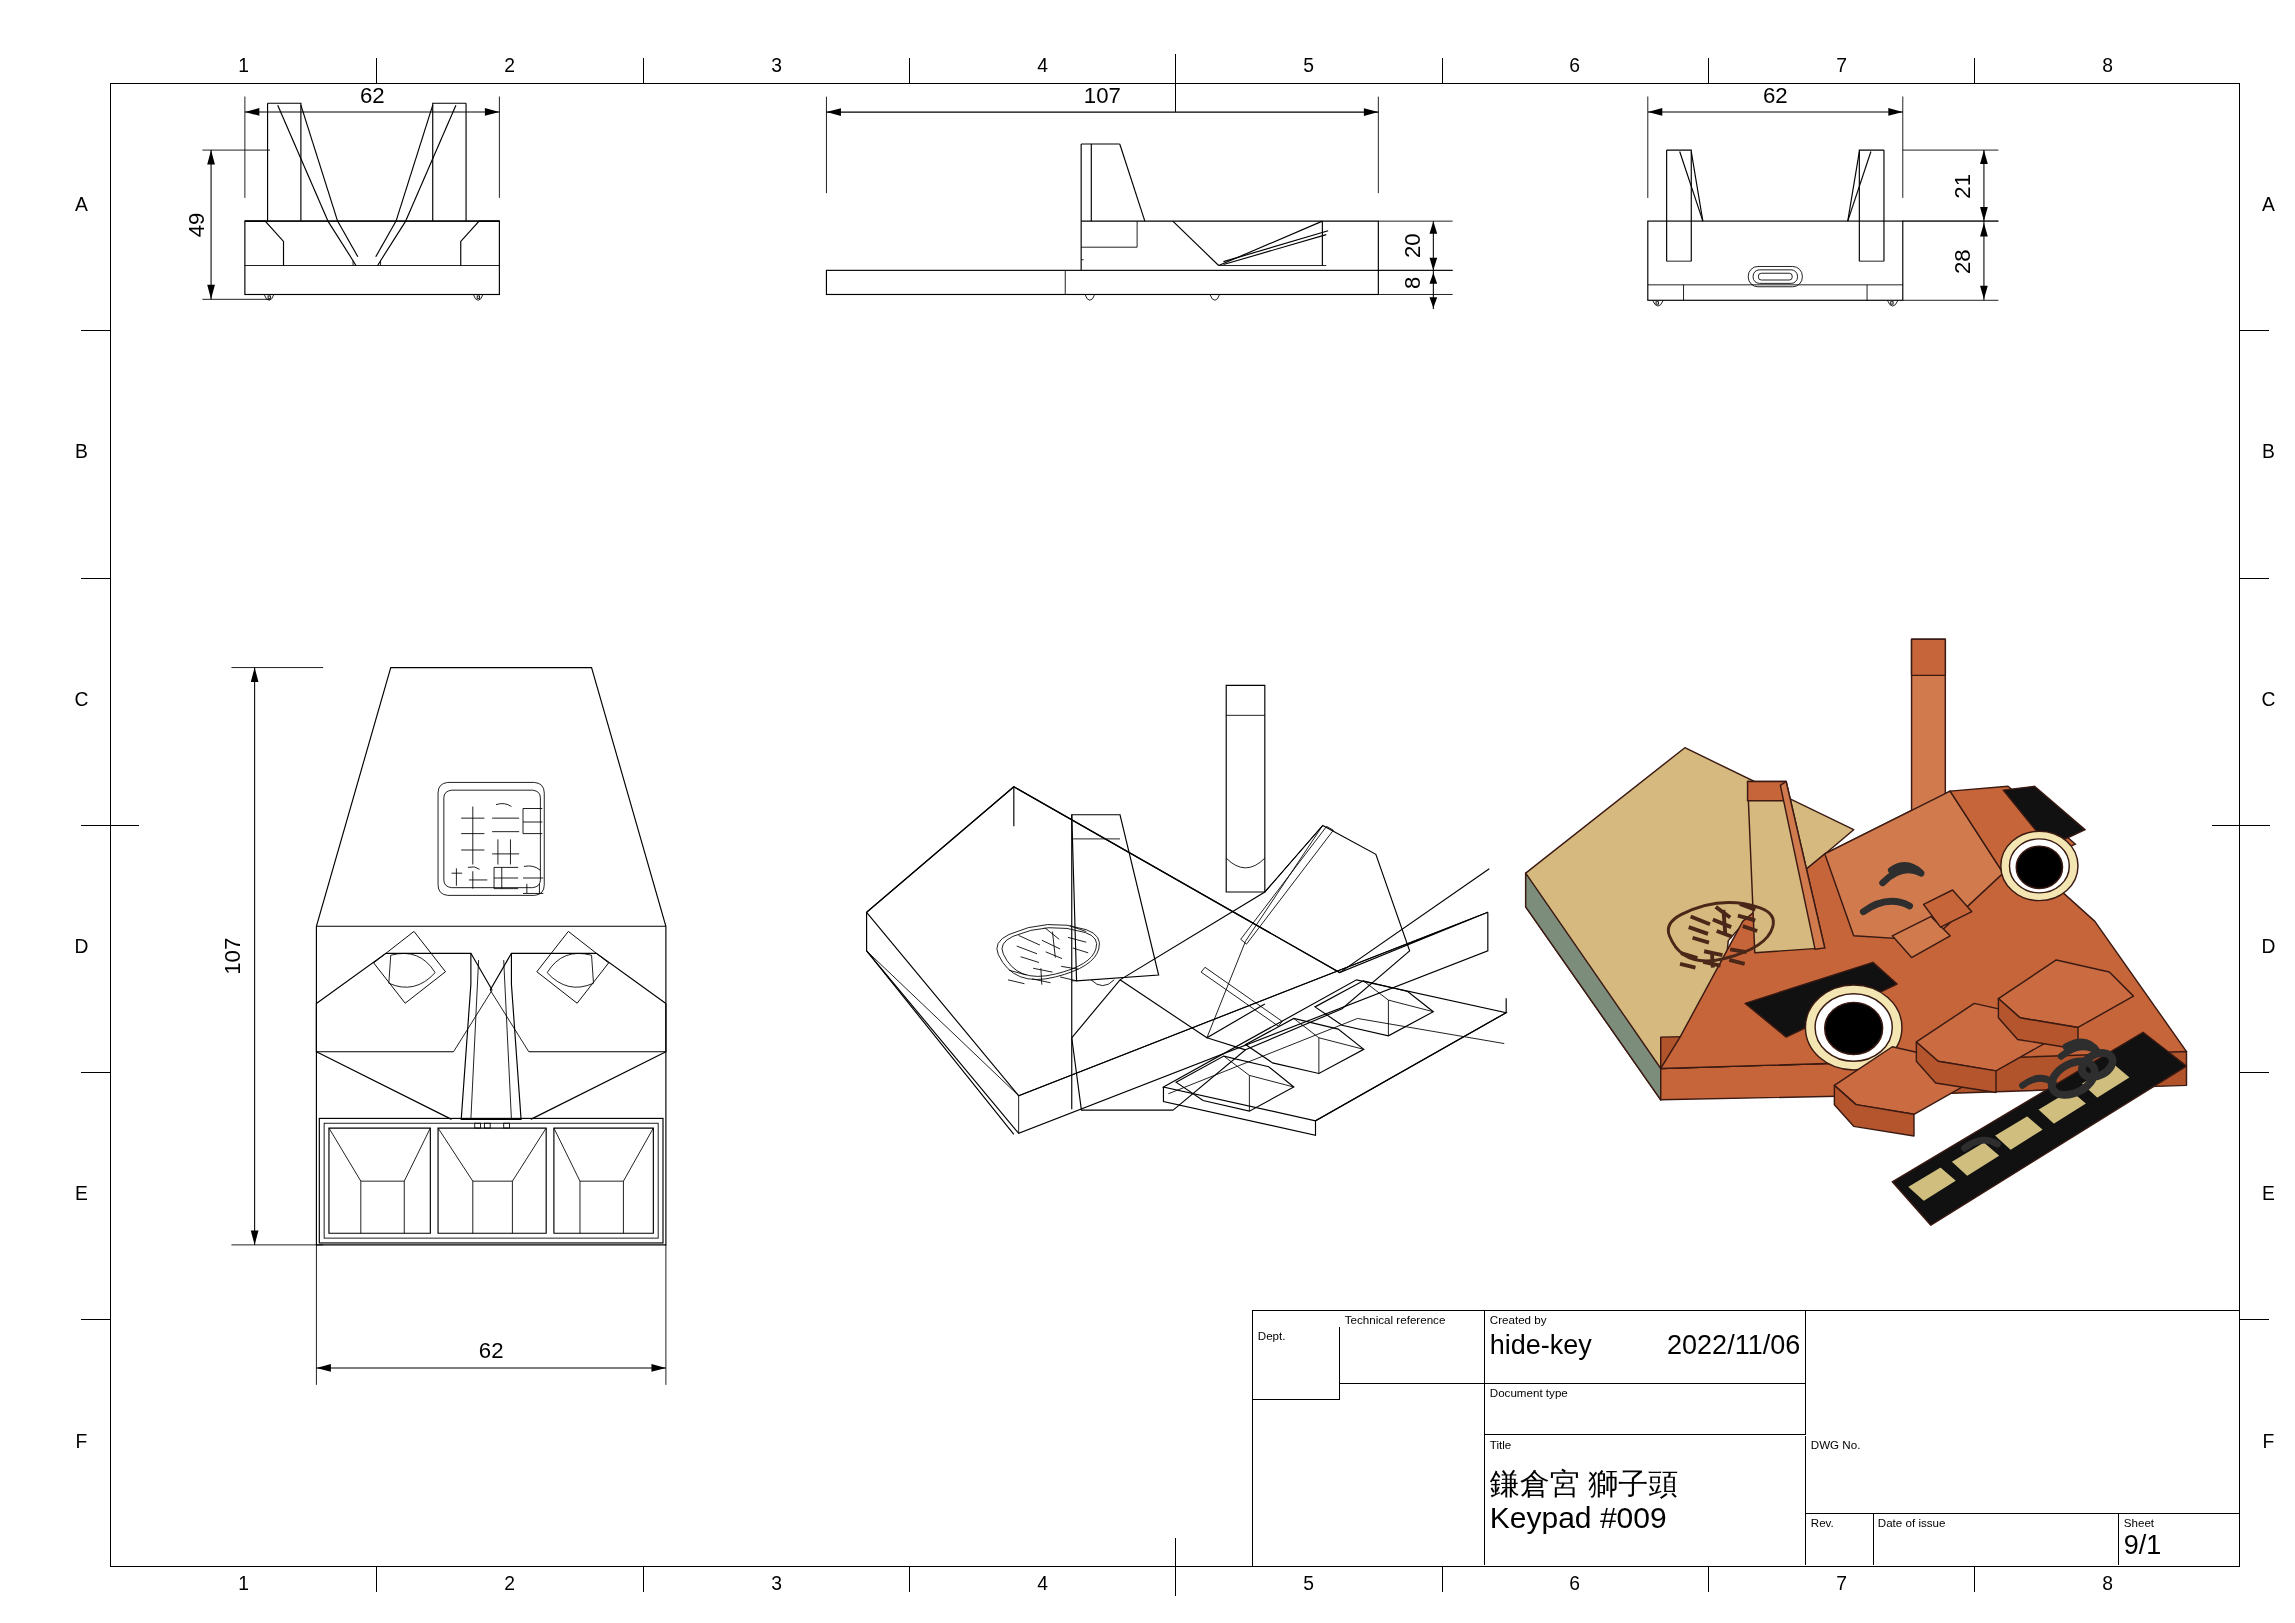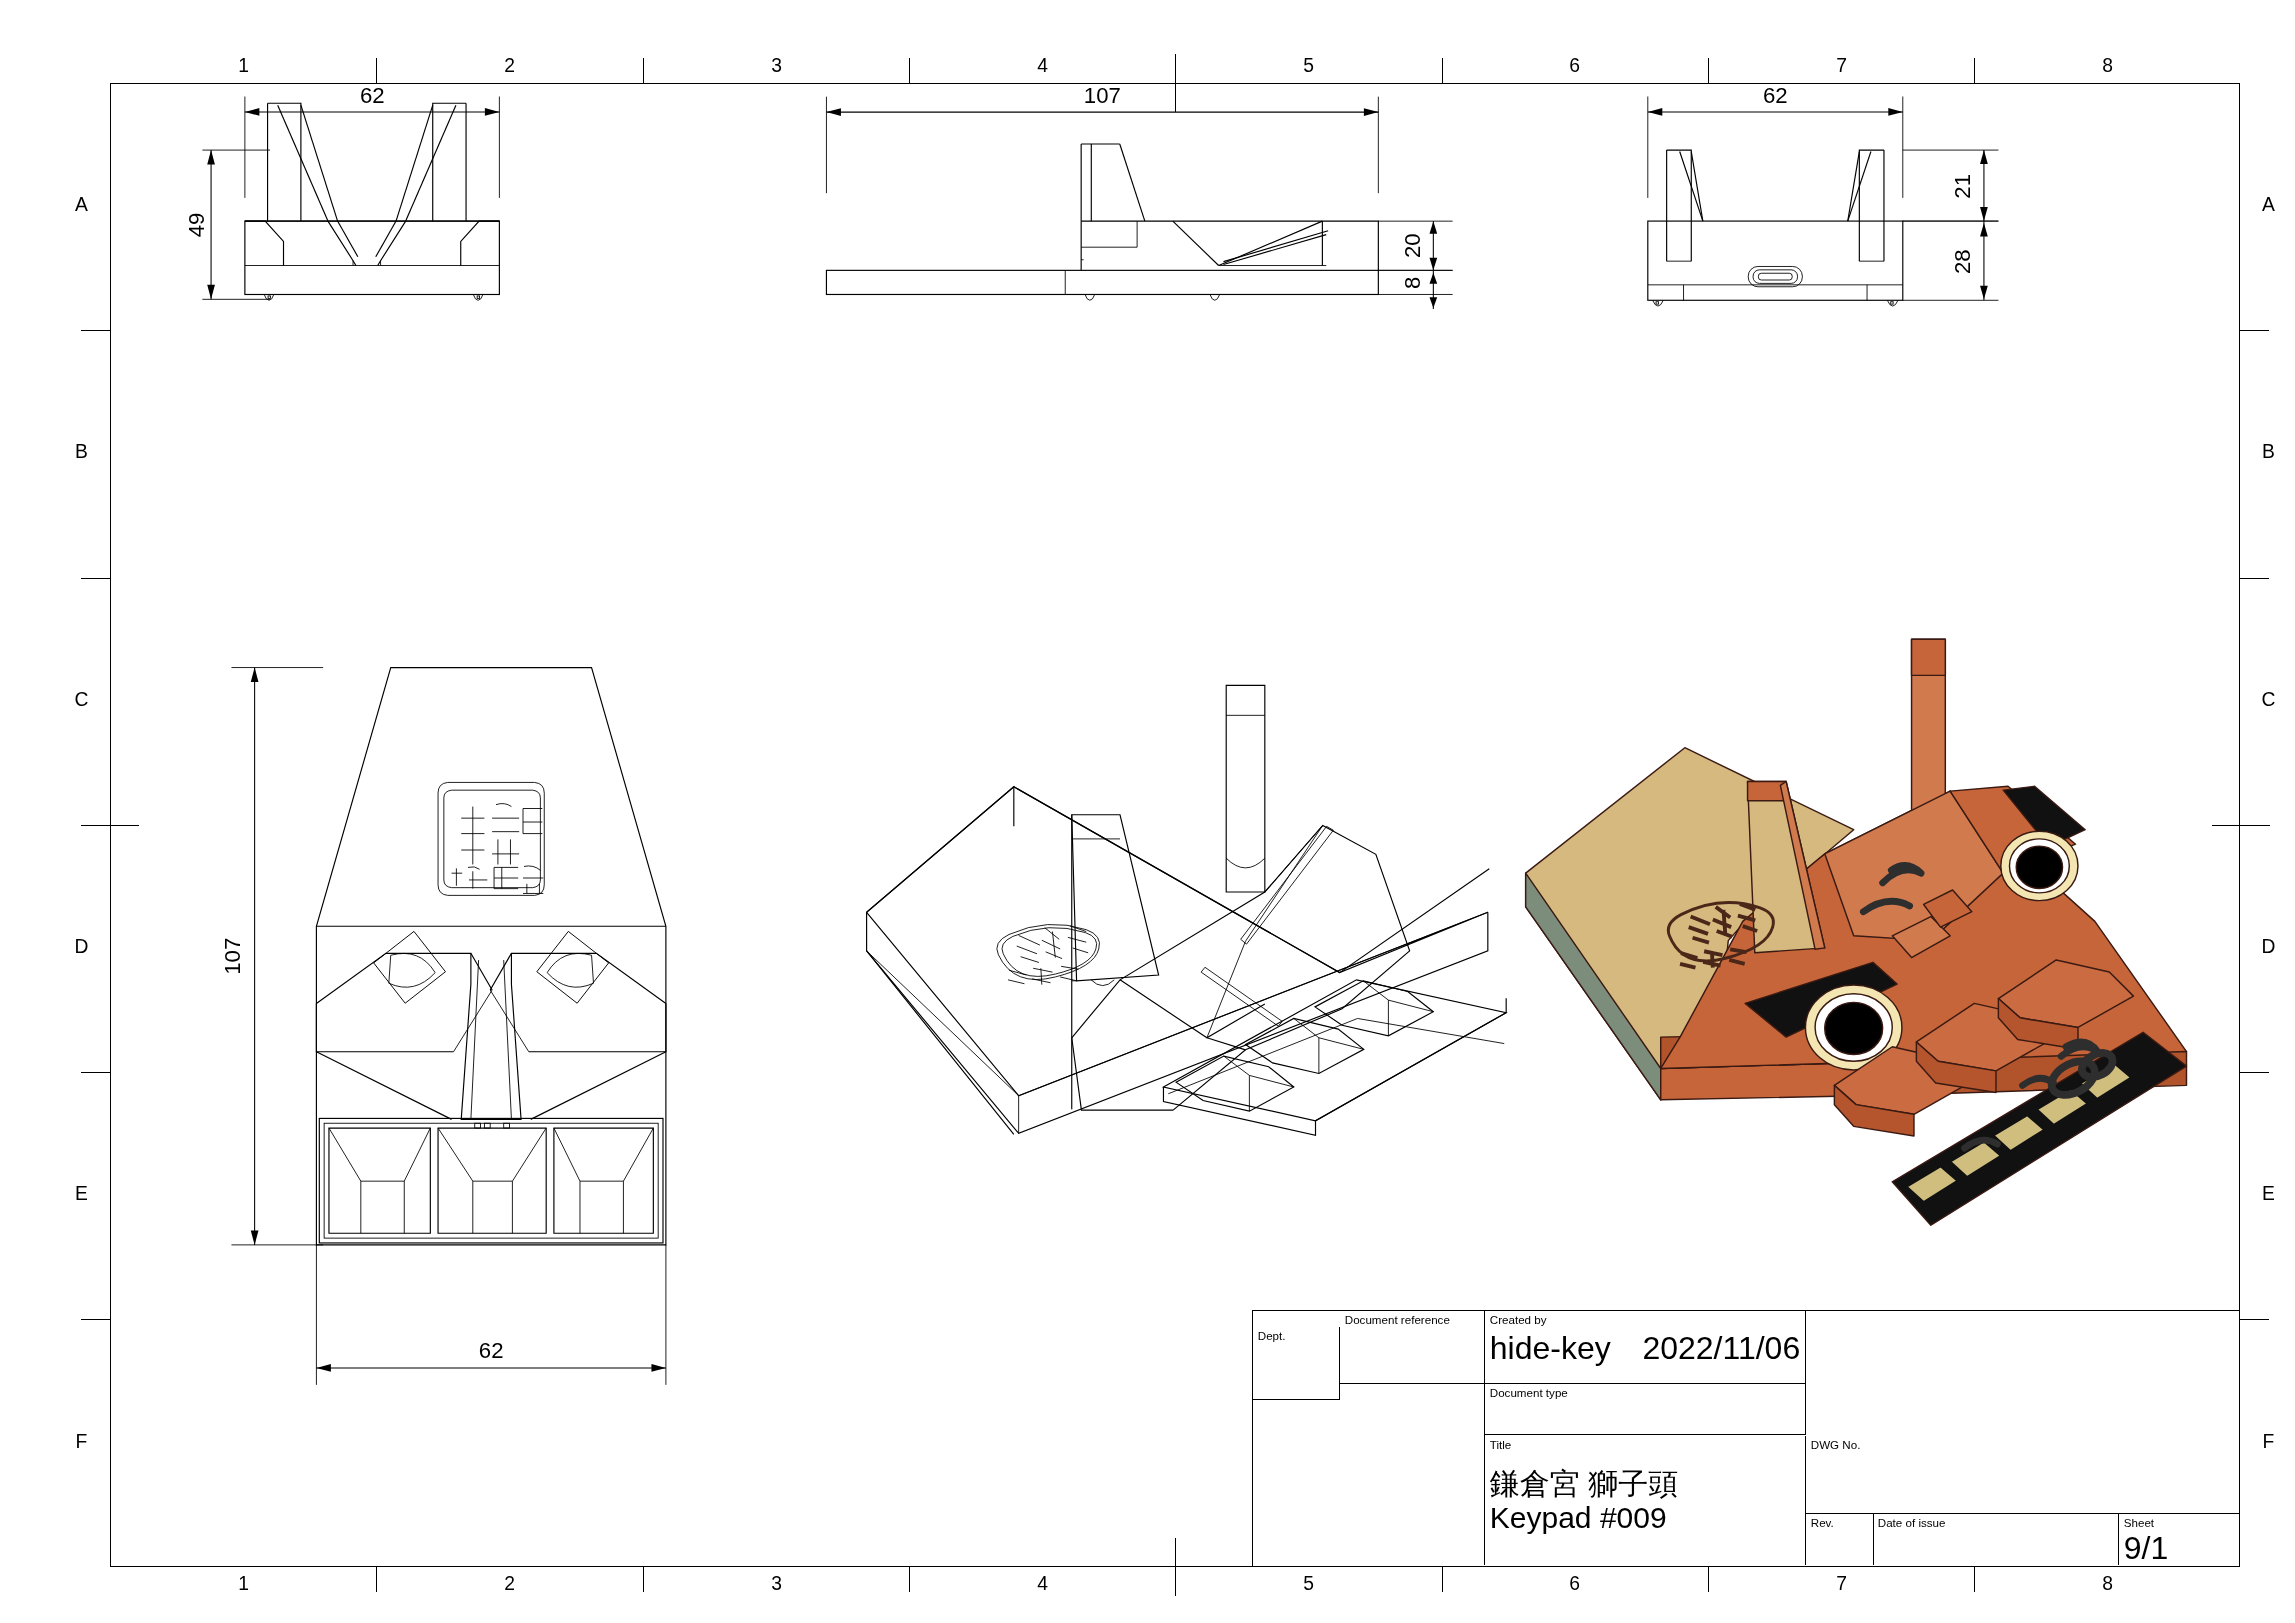--- a/index.html
+++ b/index.html
@@ -26,21 +26,21 @@
   .ext{fill:none;stroke:#000;stroke-width:1.8;}
   .dimtxt{font-family:"Liberation Sans",sans-serif;font-size:46px;fill:#000;}
   .dimtxt-v{font-family:"Liberation Sans",sans-serif;font-size:46px;fill:#000;}
 
   
   .tb{position:absolute;left:1252px;top:1310px;width:988px;height:257px;
       border:1.4px solid #000;box-sizing:border-box;background:#fff;}
   .tb .cell{position:absolute;box-sizing:border-box;border-right:1px solid #000;
             border-bottom:1px solid #000;padding:2.9px 4.8px;}
   .tb .cap{font-size:11.6px;line-height:1.05;display:block;}
-  .tb .val{font-size:32px;line-height:1.1;display:block;margin-top:6.8px;}
+  .tb .val{font-size:27px;line-height:1.1;display:block;margin-top:6.8px;}
   .tb .val-lg{font-size:30px;line-height:1.12;display:block;}
   .tb .noborder-r{border-right:none;}
   .tb .noborder-b{border-bottom:none;}
 </style>
 </head>
 <body>
 
 <div class="sheet">
 
   <div id="border-labels">
@@ -508,21 +508,21 @@
     </svg>
   </div>
 
   <div class="tb">
 
     <div class="cell" style="left:0;top:16px;width:87px;height:73px;">
       <span class="cap">Dept.</span>
       <span class="val"></span>
     </div>
     <div class="cell" style="left:87px;top:0;width:145px;height:73px;">
-      <span class="cap">Document reference</span>
+      <span class="cap">Technical reference</span>
       <span class="val"></span>
     </div>
     <div class="cell" style="left:232px;top:0;width:321px;height:73px;">
       <span class="cap">Created by</span>
       <span style="display:flex;justify-content:space-between;align-items:baseline;margin-top:4.8px;">
         <span class="val" style="margin:0;">hide-key</span>
         <span class="val" style="margin:0;">2022/11/06</span>
       </span>
     </div>
 

